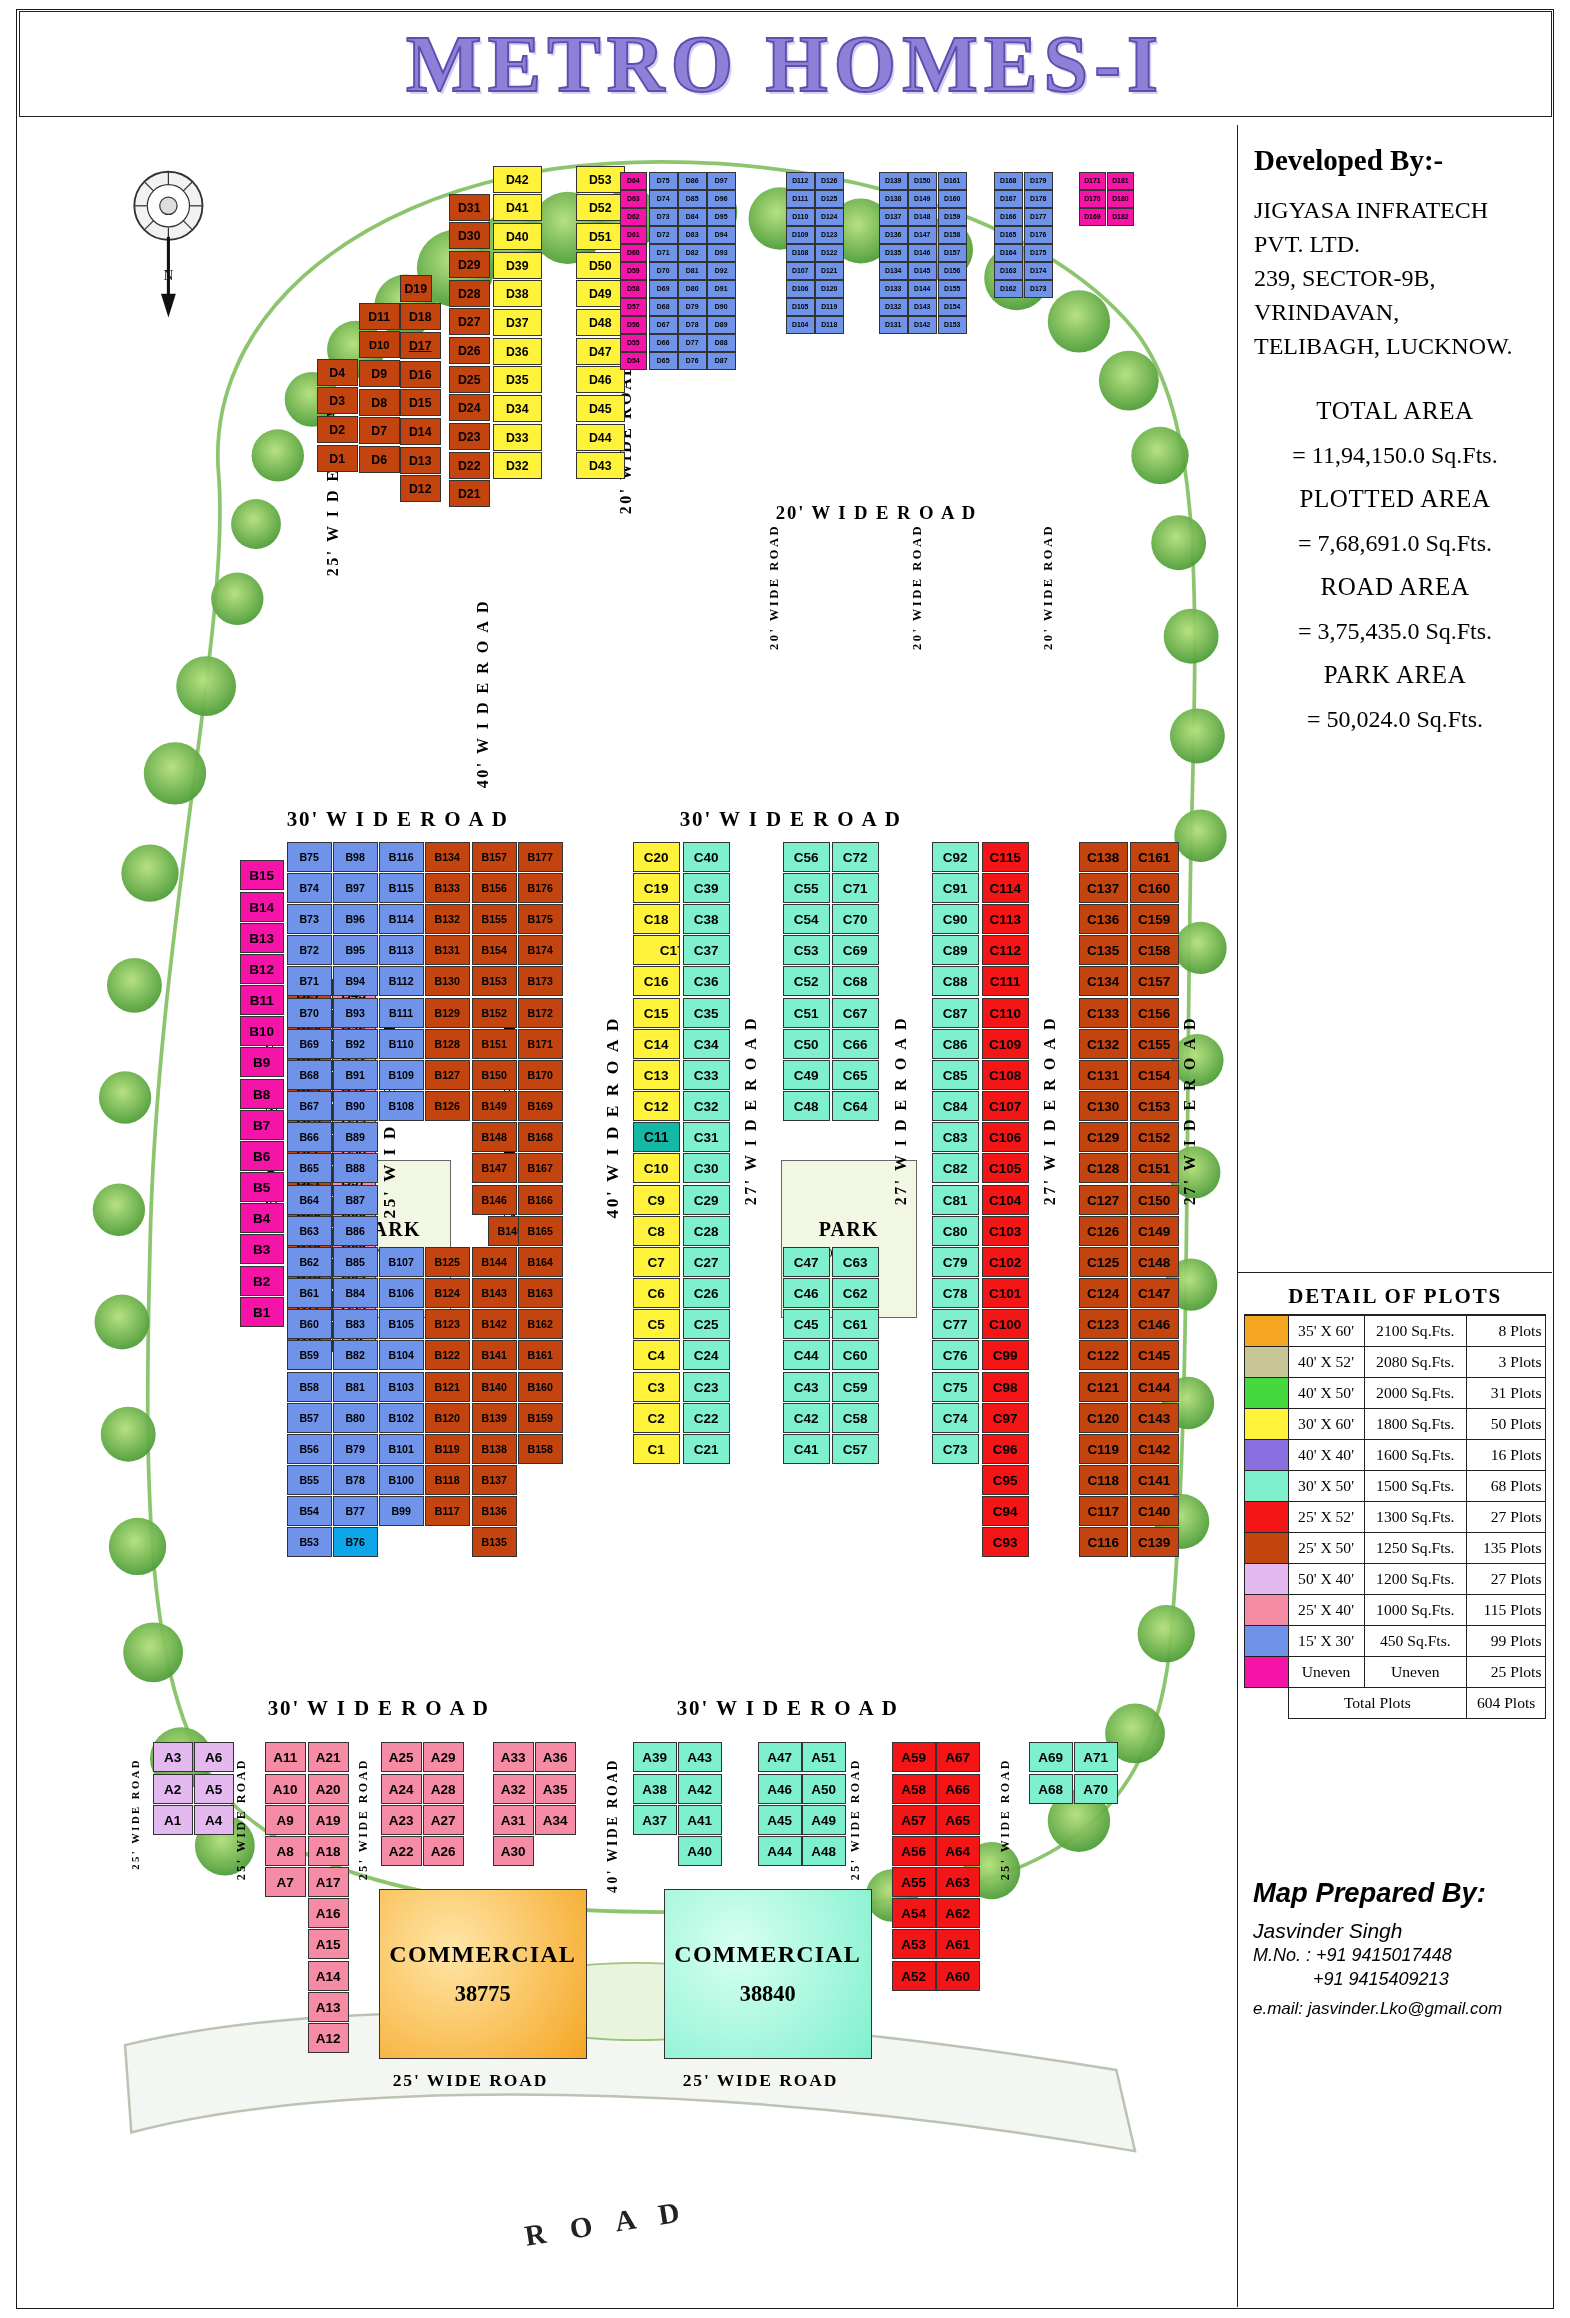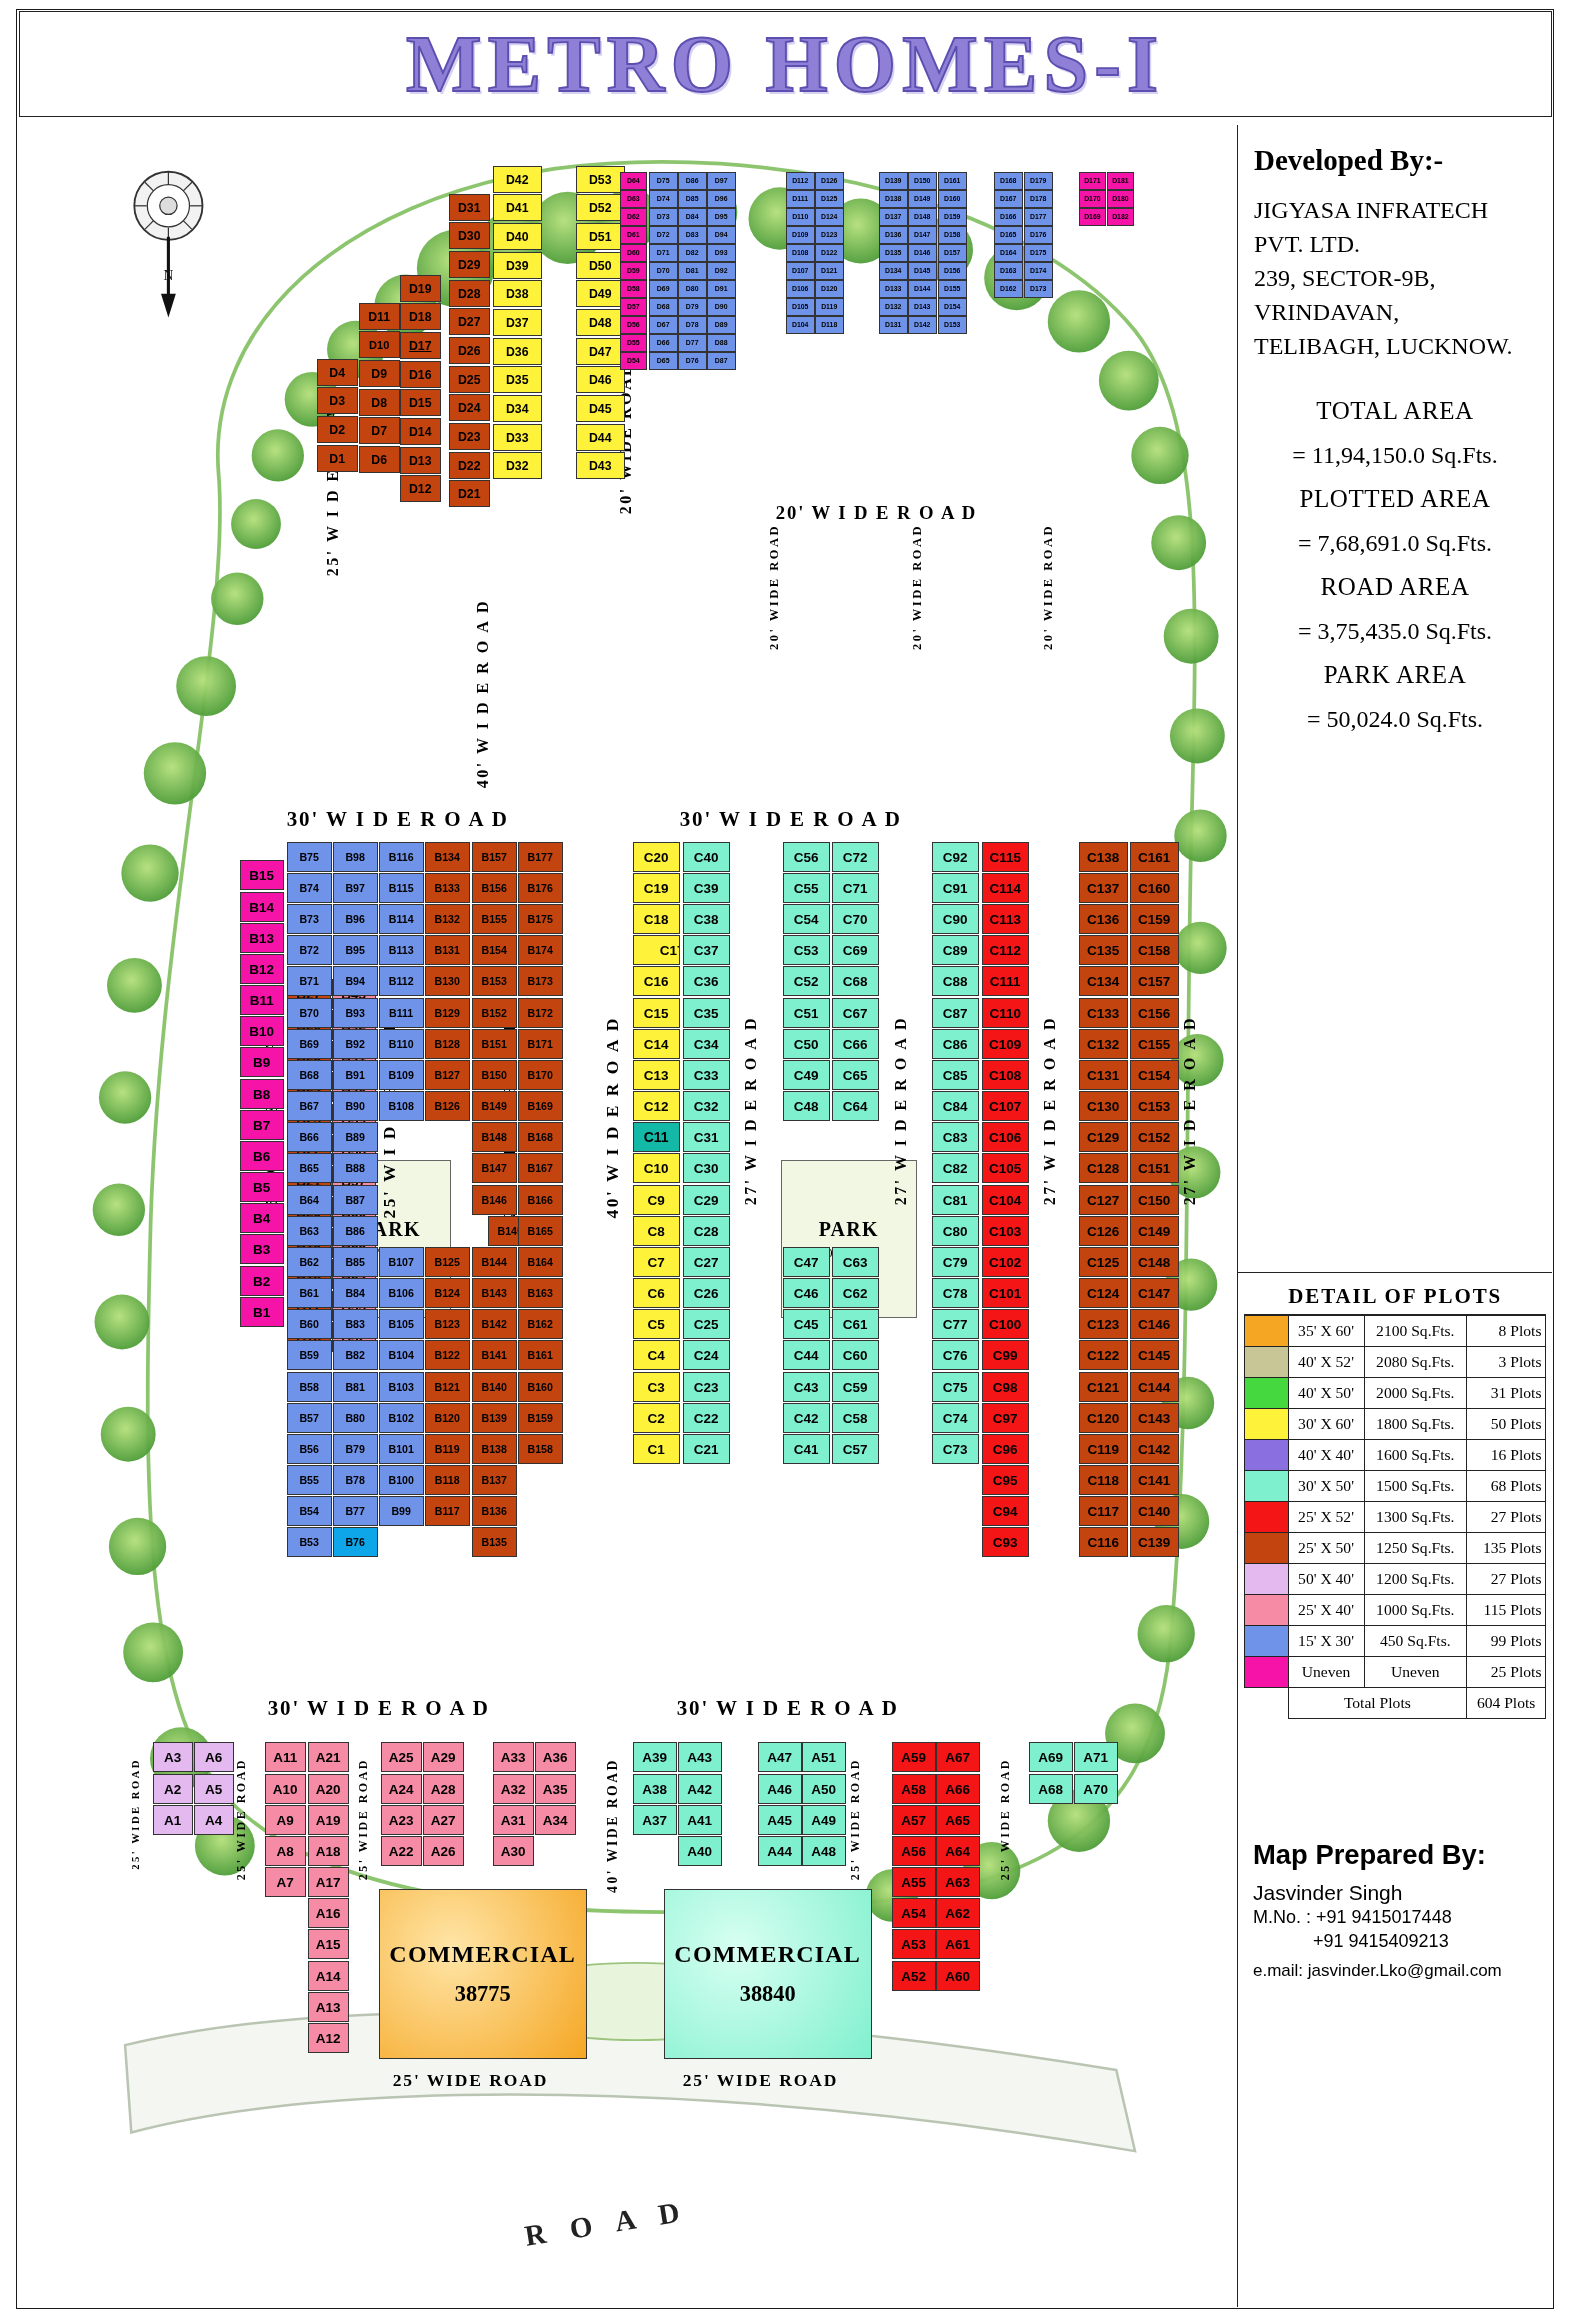--- a/index.html
+++ b/index.html
@@ -209,21 +209,21 @@
         <div class="plot" style="left: 474px; top: 69px; width: 49px; height: 27.4px; background: rgb(255, 242, 58); font-size: 12.3px;">D41</div>
         <div class="plot" style="left: 474px; top: 98px; width: 49px; height: 27.4px; background: rgb(255, 242, 58); font-size: 12.3px;">D40</div>
         <div class="plot" style="left: 474px; top: 127px; width: 49px; height: 27.4px; background: rgb(255, 242, 58); font-size: 12.3px;">D39</div>
         <div class="plot" style="left: 474px; top: 155px; width: 49px; height: 27.4px; background: rgb(255, 242, 58); font-size: 12.3px;">D38</div>
         <div class="plot" style="left: 474px; top: 184px; width: 49px; height: 27.4px; background: rgb(255, 242, 58); font-size: 12.3px;">D37</div>
         <div class="plot" style="left: 474px; top: 213px; width: 49px; height: 27.4px; background: rgb(255, 242, 58); font-size: 12.3px;">D36</div>
         <div class="plot" style="left: 474px; top: 241px; width: 49px; height: 27.4px; background: rgb(255, 242, 58); font-size: 12.3px;">D35</div>
         <div class="plot" style="left: 474px; top: 270px; width: 49px; height: 27.4px; background: rgb(255, 242, 58); font-size: 12.3px;">D34</div>
         <div class="plot" style="left: 474px; top: 299px; width: 49px; height: 27.4px; background: rgb(255, 242, 58); font-size: 12.3px;">D33</div>
         <div class="plot" style="left: 474px; top: 327px; width: 49px; height: 27.4px; background: rgb(255, 242, 58); font-size: 12.3px;">D32</div>
-        <div class="plot" style="left: 381px; top: 150px; width: 41px; height: 27.4px; background: rgb(196, 68, 16); font-size: 12.3px;">D19</div>
+        <div class="plot" style="left: 381px; top: 150px; width: 32px; height: 27.4px; background: rgb(196, 68, 16); font-size: 12.3px;">D19</div>
         <div class="plot" style="left: 381px; top: 178px; width: 41px; height: 27.4px; background: rgb(196, 68, 16); font-size: 12.3px;">D18</div>
         <div class="plot" style="left: 381px; top: 207px; width: 41px; height: 27.4px; background: rgb(196, 68, 16); font-size: 12.3px; text-decoration: underline;">D17</div>
         <div class="plot" style="left: 381px; top: 236px; width: 41px; height: 27.4px; background: rgb(196, 68, 16); font-size: 12.3px;">D16</div>
         <div class="plot" style="left: 381px; top: 264px; width: 41px; height: 27.4px; background: rgb(196, 68, 16); font-size: 12.3px;">D15</div>
         <div class="plot" style="left: 381px; top: 293px; width: 41px; height: 27.4px; background: rgb(196, 68, 16); font-size: 12.3px;">D14</div>
         <div class="plot" style="left: 381px; top: 322px; width: 41px; height: 27.4px; background: rgb(196, 68, 16); font-size: 12.3px;">D13</div>
         <div class="plot" style="left: 381px; top: 350px; width: 41px; height: 27.4px; background: rgb(196, 68, 16); font-size: 12.3px;">D12</div>
         <div class="plot" style="left: 340px; top: 178px; width: 41px; height: 27.4px; background: rgb(196, 68, 16); font-size: 12.3px;">D11</div>
         <div class="plot" style="left: 340px; top: 206px; width: 41px; height: 27.4px; background: #c2410c; font-size: 11px;">D10</div>
         <div class="plot" style="left: 340px; top: 235px; width: 41px; height: 27.4px; background: rgb(196, 68, 16); font-size: 12.3px;">D9</div>
@@ -854,21 +854,21 @@
             </tr>
             <tr class="total-row">
               <td style="border:none"></td>
               <td colspan="2" class="tcell">Total Plots</td>
               <td class="plots-cell">604 Plots</td>
             </tr>
           </tbody>
       </table>
     </div>
 
-    <div style="position:absolute;left:0;top:1698px;width:100%;">
+    <div style="position:absolute;left:0;top:1736px;width:100%;font-style:italic;">
       <div class="prep-title">Map Prepared By:</div>
       <div class="prep-line">Jasvinder Singh</div>
       <div class="prep-small">M.No. : +91 9415017448</div>
       <div class="prep-small" style="padding-left:75px;">+91 9415409213</div>
       <div class="prep-mail">e.mail: jasvinder.Lko@gmail.com</div>
     </div>
   </div>
 </div>
 
 

